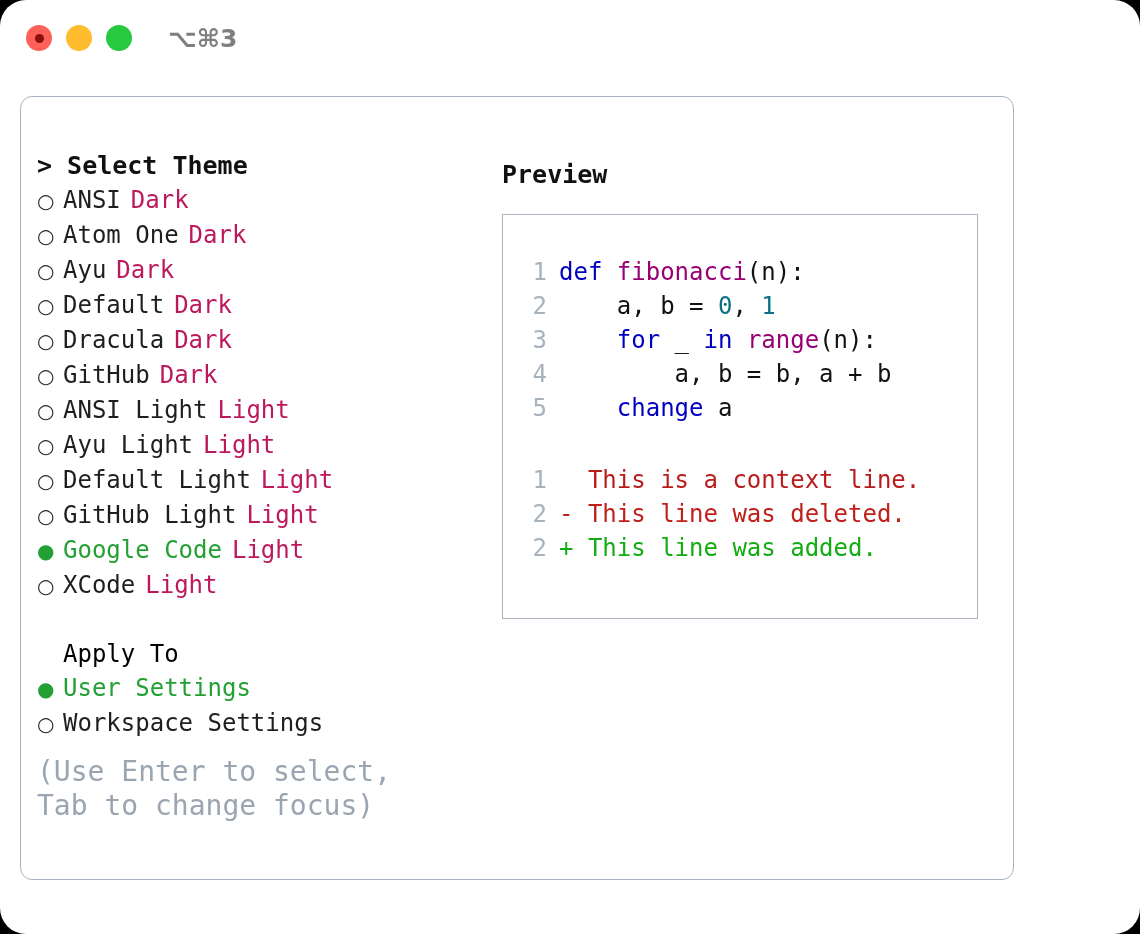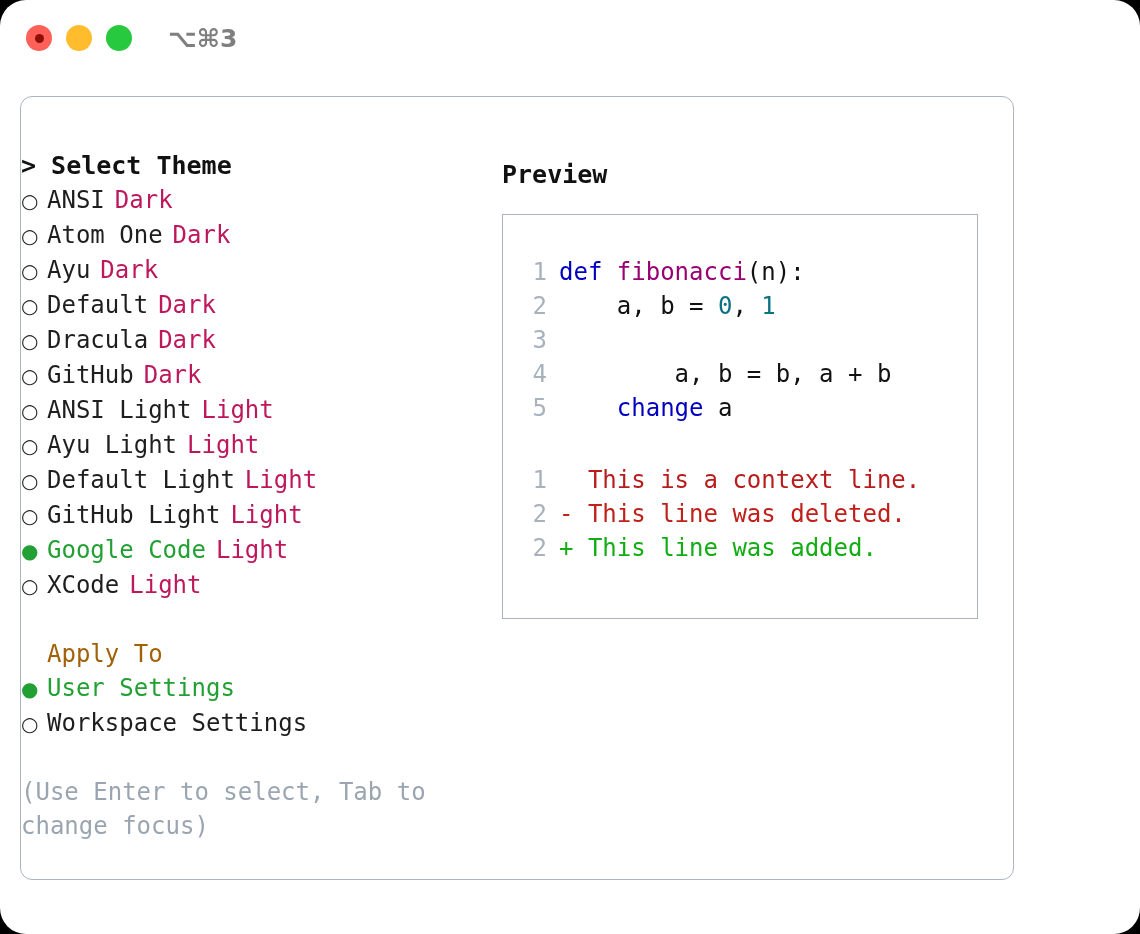--- a/index.html
+++ b/index.html
@@ -87,21 +87,21 @@
   .columns {
     position: absolute;
     left: 0; top: 0;
     width: 100%;
     height: 100%;
   }
 
   
   .left-col {
     position: absolute;
-    left: 0;
+    left: 16px;
     top: 52px;
     width: 460px;
   }
 
   .list-heading {
     font-size: 25px;
     font-weight: bold;
     color: #111111;
     line-height: 34px;
     white-space: pre;
@@ -127,29 +127,29 @@
   .opt-label.sel { color: #22a033; }
   .opt-tag {
     color: #be185d;
     padding-left: 10px;
   }
 
   .section-gap { height: 34px; }
 
   .apply-heading {
     font-size: 24px;
-    color: #a16207;
+    color: #000000;
     line-height: 34px;
     padding-left: 26px;
     white-space: pre;
   }
 
   .hint {
-    margin-top: 34px;
-    font-size: 24px;
+    margin-top: 14px;
+    font-size: 28px;
     line-height: 34px;
     color: #9aa5b1;
     width: 420px;
     white-space: pre-wrap;
   }
 
   
   .right-col {
     position: absolute;
     left: 481px;
@@ -257,21 +257,21 @@
         <div class="hint">(Use Enter to select, Tab to change focus)</div>
       </div>
 
       <div class="right-col">
         <div class="preview-heading">Preview</div>
 
         <div class="preview-box">
           <div class="code-area" id="code-area">
               <div class="code-line"><span class="lnum">1</span><span class="ctext"><span class="kw">def </span><span class="fn">fibonacci</span><span class="pln">(n):</span></span></div>
               <div class="code-line"><span class="lnum">2</span><span class="ctext"><span class="pln">    a, b = </span><span class="num">0</span><span class="pln">, </span><span class="num">1</span></span></div>
-              <div class="code-line"><span class="lnum">3</span></div>
+              <div class="code-line"><span class="lnum">3</span><span class="ctext"><span class="pln">    </span><span class="kw">for</span><span class="pln"> _ </span><span class="kw">in</span><span class="pln"> </span><span class="fn">range</span><span class="pln">(n):</span></span></div>
               <div class="code-line"><span class="lnum">4</span><span class="ctext"><span class="pln">        a, b = b, a + b</span></span></div>
               <div class="code-line"><span class="lnum">5</span><span class="ctext"><span class="pln">    </span><span class="kw">change</span><span class="pln"> a</span></span></div>
             </div>
           <div class="diff-area" id="diff-area">
               <div class="code-line"><span class="lnum">1</span><span class="ctx">  </span><span class="ctx">This is a context line.</span></div>
               <div class="code-line"><span class="lnum">2</span><span class="del">- </span><span class="del">This line was deleted.</span></div>
               <div class="code-line"><span class="lnum">2</span><span class="add">+ </span><span class="add">This line was added.</span></div>
             </div>
         </div>
       </div>

